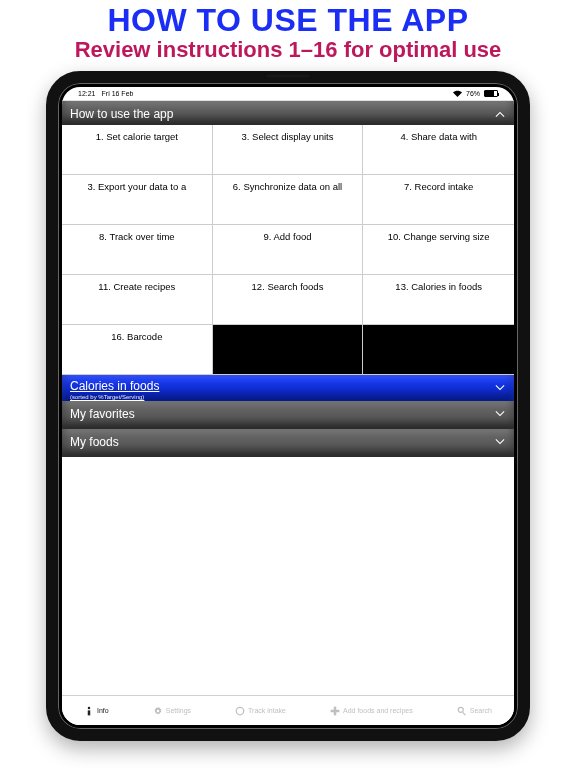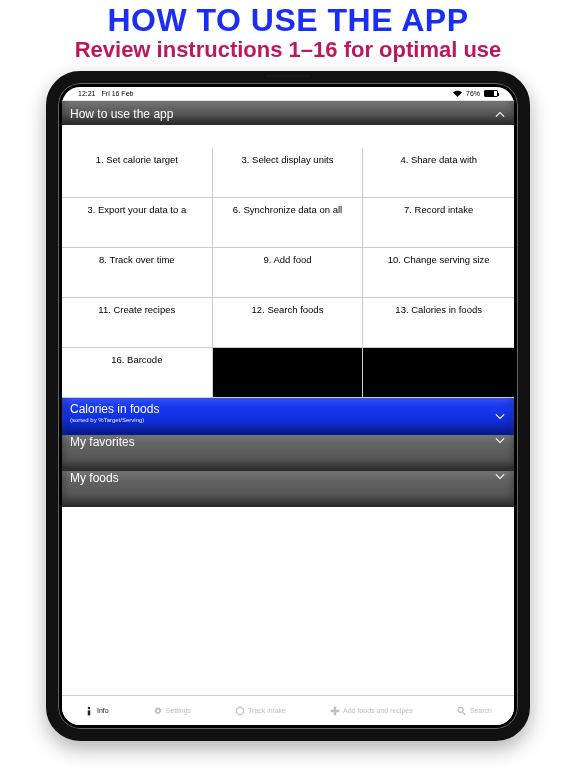--- a/index.html
+++ b/index.html
@@ -16,32 +16,32 @@
     .status-left { display:flex; gap:6px; }
     .status-right { display:flex; gap:4px; align-items:center; }
     .battery-icon { width:14px; height:7px; border:1px solid #000; border-radius:1px; position:relative; }
     .battery-icon::after { content:""; position:absolute; right:-2px; top:1.5px; width:1px; height:3px; background:#000; }
     .battery-icon .fill { position:absolute; left:0; top:0; bottom:0; width:76%; background:#000; }
     .camera-notch { position:absolute; top:3px; left:50%; transform:translateX(-50%); width:46px; height:4px; background:#1a1a1a; border-radius:3px; z-index:10; box-shadow:inset 0 0 2px #000; }
 
     .content { flex:1; overflow:hidden; display:flex; flex-direction:column; }
     .section-header { display:flex; align-items:center; justify-content:space-between; padding:4px 8px 2px; color:#fff; font-size:12px; }
     .section-header.gray { background:linear-gradient(#6a6a6a,#4d4d4d); box-shadow:inset 0 -6px 8px rgba(0,0,0,.5), inset 0 4px 6px rgba(255,255,255,.1); height:24px; }
-    .section-header.blue { background:linear-gradient(#1b3df5,#0a28d6); box-shadow:inset 0 -8px 12px rgba(0,0,0,.4), inset 0 4px 6px rgba(120,140,255,.3); height:37px; display:block; padding-top:4px; position:relative; }
+    .section-header.blue { background:linear-gradient(#1b3df5,#0a28d6); box-shadow:inset 0 -8px 12px rgba(0,0,0,.4), inset 0 4px 6px rgba(120,140,255,.3); height:26px; display:block; padding-top:4px; position:relative;text-decoration:underline; }
     .section-header.blue .chev { position:absolute; right:8px; top:50%; transform:translateY(-50%); }
     .section-sub { font-size:6px; color:#e8e8ff; display:block; margin-top:1px; }
     .chev svg { width:12px; height:12px; display:block; fill:#fff; }
 
-    .grid { display:grid; grid-template-columns:repeat(3,1fr); grid-auto-rows:50px; background:#000;margin-top:23px; }
+    .grid { display:grid; grid-template-columns:repeat(3,1fr); grid-auto-rows:50px; background:#000; }
     .cell { background:#fff; border-right:1px solid #ccc; border-bottom:1px solid #ccc; display:flex; align-items:flex-start; justify-content:center; padding:6px 4px 0; font-size:9.5px; text-align:center; line-height:1.2; }
     .cell.empty { background:#000; }
     .grid .cell:nth-child(3n){ border-right:none; }
 
     .extra-sections { display:flex; flex-direction:column; }
-    .extra-sections .section-header.gray { height:36px; align-items:flex-start; padding-top:0; }
+    .extra-sections .section-header.gray { height:28px; align-items:center; padding-top:0; }
 
     .tabbar { height:30px; border-top:1px solid #d0d0d0; display:flex; align-items:center; justify-content:space-around; background:#fff; }
     .tabitem { display:flex; align-items:center; gap:3px; font-size:7px; color:#c0c0c0; }
     .tabitem.active { color:#222; }
     .tabitem svg { width:10px; height:10px; display:block; }
     .tabitem.active svg { fill:#222; } 
     .tabitem:not(.active) svg { fill:#c0c0c0; }
   </style>
 </head>
 <body>

